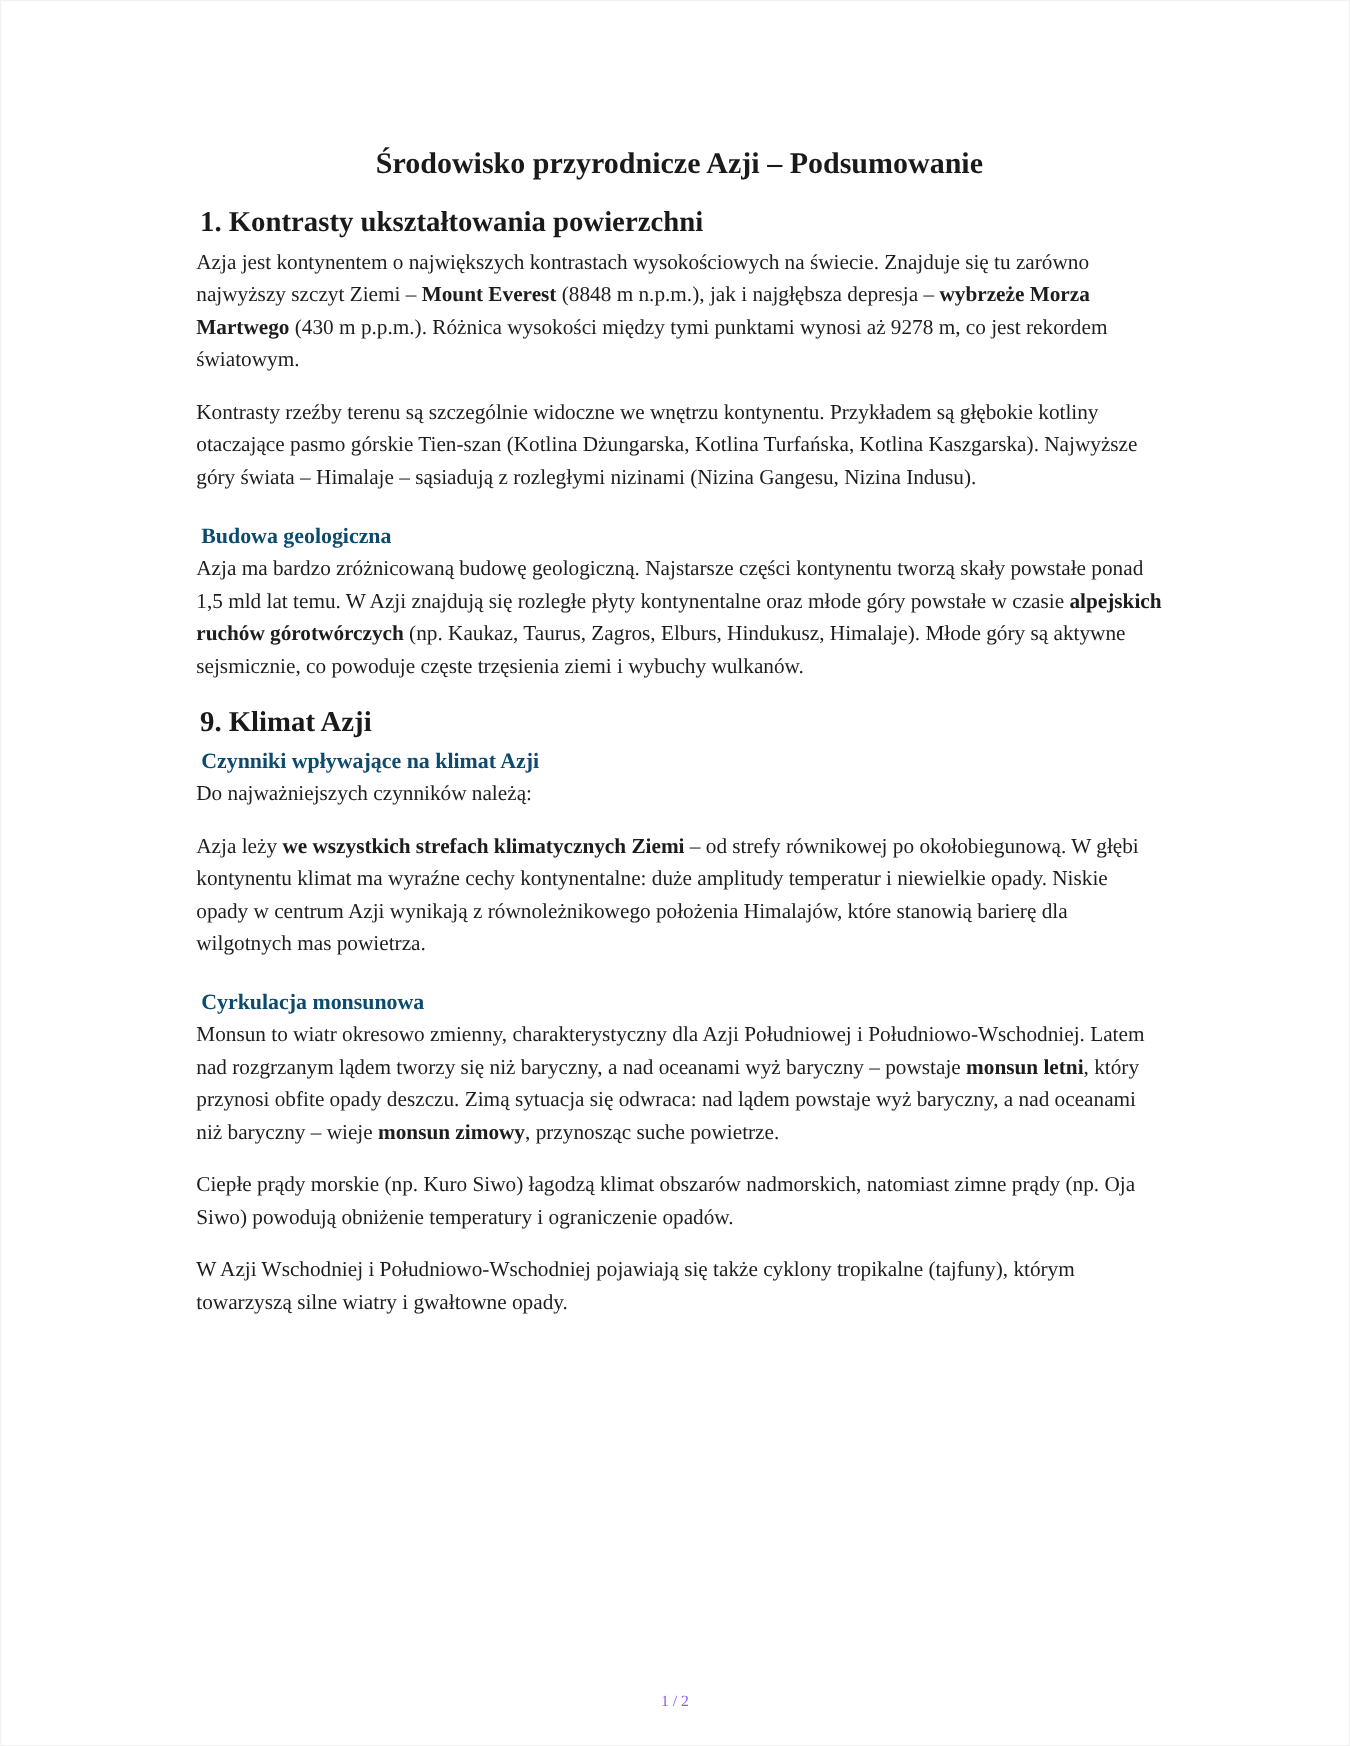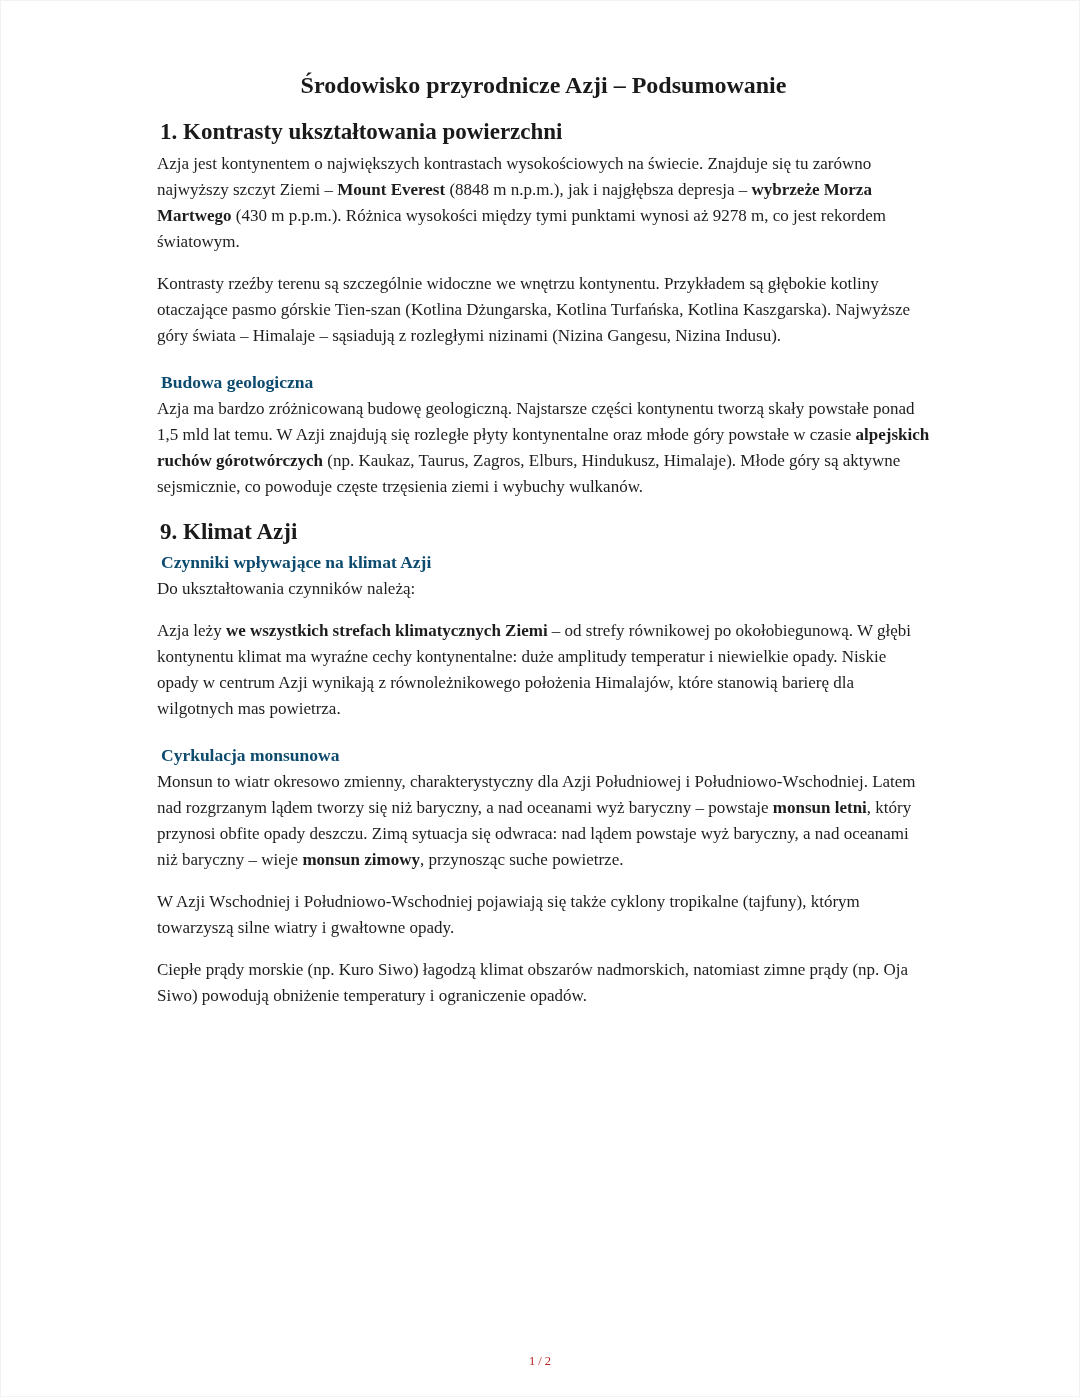--- a/index.html
+++ b/index.html
@@ -7,21 +7,21 @@
     margin: 0;
     padding: 0;
     background: #ffffff;
   }
   .page {
     width: 1080px;
     height: 1397px;
     margin: 0 auto;
     background: #ffffff;
     position: relative;
-    padding: 70px 150px 0 157px;
+    padding: 116px 150px 0 157px;
     font-family: "Liberation Serif", "DejaVu Serif", serif;
     color: #1d1d1d;
     box-shadow: inset 0 0 0 1px #f2f2f2;
     overflow: hidden;
   }
   .title {
     font-size: 24px;
     line-height: 30px;
     font-weight: 700;
     text-align: center;
@@ -61,38 +61,38 @@
     margin: 0 0 2px 0;
     padding-left: 4px;
   }
   .footer {
     position: absolute;
     left: 0;
     right: 0;
     bottom: 28px;
     text-align: center;
     font-size: 12.5px;
-    color: #b91c1c;
+    color: #8b5cf6;
     font-family: "Liberation Serif", "DejaVu Serif", serif;
   }
 </style>
 </head>
 <body>
 
 <div class="page">
   <h1 class="title">Środowisko przyrodnicze Azji – Podsumowanie</h1>
   <div class="content">
       <h2 class="section-heading">1. Kontrasty ukształtowania powierzchni</h2>
       <p class="paragraph"><span>Azja jest kontynentem o największych kontrastach wysokościowych na świecie. Znajduje się tu zarówno najwyższy szczyt Ziemi – </span><strong>Mount Everest</strong><span> (8848 m n.p.m.), jak i najgłębsza depresja – </span><strong>wybrzeże Morza Martwego</strong><span> (430 m p.p.m.). Różnica wysokości między tymi punktami wynosi aż 9278 m, co jest rekordem światowym.</span></p>
       <p class="paragraph"><span>Kontrasty rzeźby terenu są szczególnie widoczne we wnętrzu kontynentu. Przykładem są głębokie kotliny otaczające pasmo górskie Tien-szan (Kotlina Dżungarska, Kotlina Turfańska, Kotlina Kaszgarska). Najwyższe góry świata – Himalaje – sąsiadują z rozległymi nizinami (Nizina Gangesu, Nizina Indusu).</span></p>
       <h3 class="subsection-heading">Budowa geologiczna</h3>
       <p class="paragraph"><span>Azja ma bardzo zróżnicowaną budowę geologiczną. Najstarsze części kontynentu tworzą skały powstałe ponad 1,5 mld lat temu. W Azji znajdują się rozległe płyty kontynentalne oraz młode góry powstałe w czasie </span><strong>alpejskich ruchów górotwórczych</strong><span> (np. Kaukaz, Taurus, Zagros, Elburs, Hindukusz, Himalaje). Młode góry są aktywne sejsmicznie, co powoduje częste trzęsienia ziemi i wybuchy wulkanów.</span></p>
       <h2 class="section-heading">9. Klimat Azji</h2>
       <h3 class="subsection-heading">Czynniki wpływające na klimat Azji</h3>
-      <p class="paragraph"><span>Do ukształtowania czynników należą:</span></p>
+      <p class="paragraph"><span>Do najważniejszych czynników należą:</span></p>
       <p class="paragraph"><span>Azja leży </span><strong>we wszystkich strefach klimatycznych Ziemi</strong><span> – od strefy równikowej po okołobiegunową. W głębi kontynentu klimat ma wyraźne cechy kontynentalne: duże amplitudy temperatur i niewielkie opady. Niskie opady w centrum Azji wynikają z równoleżnikowego położenia Himalajów, które stanowią barierę dla wilgotnych mas powietrza.</span></p>
       <h3 class="subsection-heading">Cyrkulacja monsunowa</h3>
       <p class="paragraph"><span>Monsun to wiatr okresowo zmienny, charakterystyczny dla Azji Południowej i Południowo-Wschodniej. Latem nad rozgrzanym lądem tworzy się niż baryczny, a nad oceanami wyż baryczny – powstaje </span><strong>monsun letni</strong><span>, który przynosi obfite opady deszczu. Zimą sytuacja się odwraca: nad lądem powstaje wyż baryczny, a nad oceanami niż baryczny – wieje </span><strong>monsun zimowy</strong><span>, przynosząc suche powietrze.</span></p>
+      <p class="paragraph"><span>Ciepłe prądy morskie (np. Kuro Siwo) łagodzą klimat obszarów nadmorskich, natomiast zimne prądy (np. Oja Siwo) powodują obniżenie temperatury i ograniczenie opadów.</span></p>
       <p class="paragraph"><span>W Azji Wschodniej i Południowo-Wschodniej pojawiają się także cyklony tropikalne (tajfuny), którym towarzyszą silne wiatry i gwałtowne opady.</span></p>
-      <p class="paragraph"><span>Ciepłe prądy morskie (np. Kuro Siwo) łagodzą klimat obszarów nadmorskich, natomiast zimne prądy (np. Oja Siwo) powodują obniżenie temperatury i ograniczenie opadów.</span></p>
     </div>
   <div class="footer">1 / 2</div>
 </div>
 
 </body></html>

